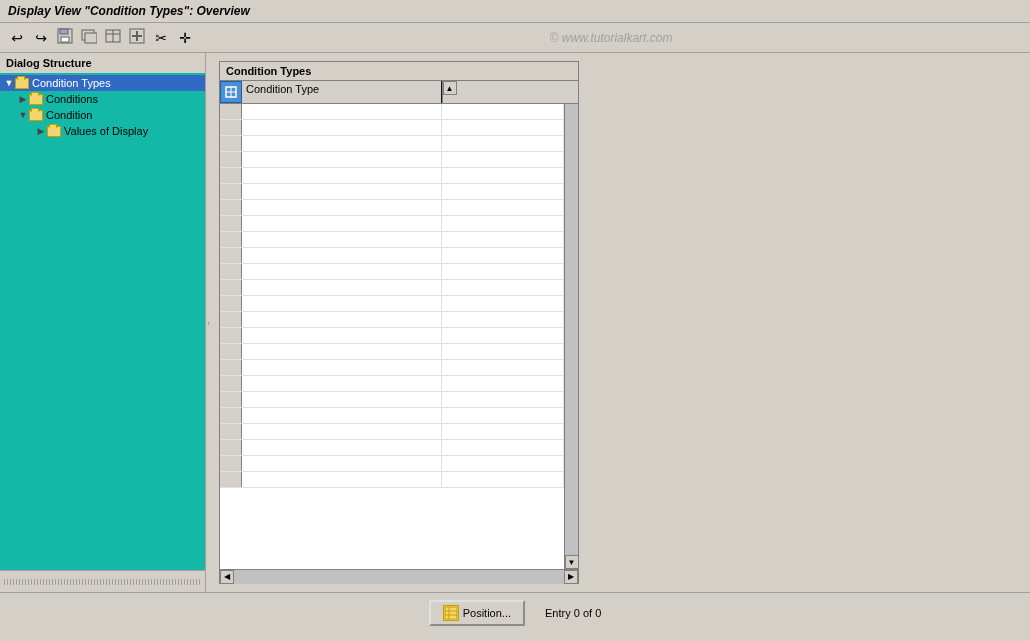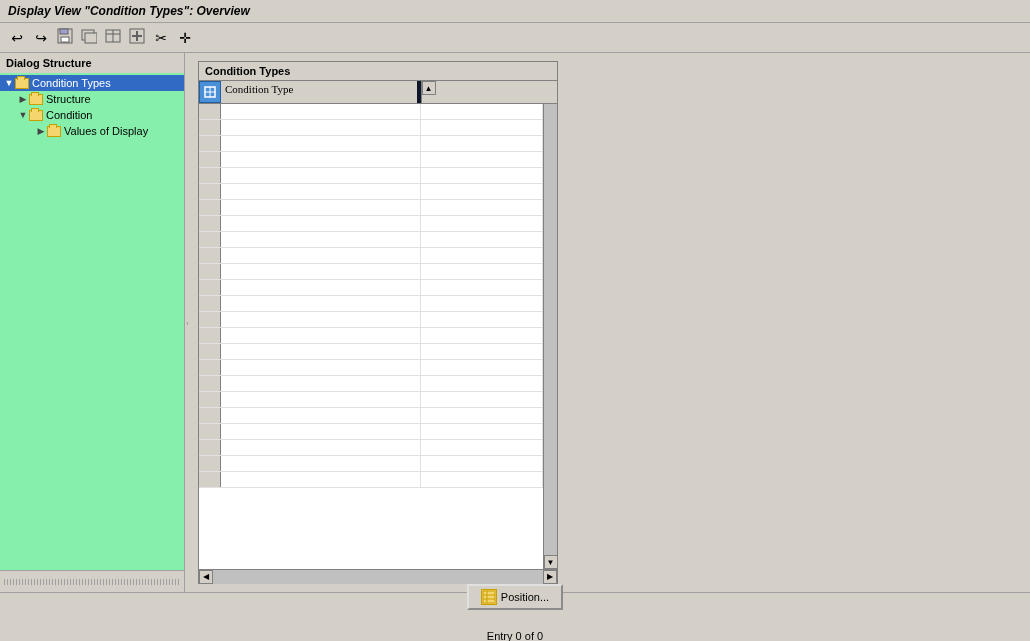--- a/index.html
+++ b/index.html
@@ -52,22 +52,22 @@
     }
 
     
     .main-area {
       display: flex;
       height: calc(641px - 62px - 40px);
     }
 
     
     .left-panel {
-      width: 185px;
-      background: #86efac;
+      width: 206px;
+      background: #14b8a6;
       border-right: 1px solid #a0a0a0;
       display: flex;
       flex-direction: column;
     }
     .left-panel-title {
       font-size: 11px;
       font-weight: bold;
       padding: 4px 6px;
       background: #d4d0c8;
     }
@@ -175,24 +175,23 @@
     }
     .table-header-row {
       display: flex;
       background: #d4d0c8;
       border-bottom: 1px solid #808080;
       position: relative;
     }
     .table-header-cell {
       padding: 2px 4px;
       font-size: 11px;
-      border-right: 4px solid #0f172a;
+      border-right: 1px solid #0f172a;
       background: #d4d0c8;
       user-select: none;
-      font-family: Liberation Serif, serif;
     }
     .table-header-cell:first-child {
       width: 22px;
       min-width: 22px;
       padding: 0;
     }
     .table-header-cell.ctype {
       width: 200px;
       min-width: 200px;
     }
@@ -300,21 +299,20 @@
     
     .bottom-bar {
       height: 40px;
       background: #d4d0c8;
       border-top: 1px solid #a0a0a0;
       display: flex;
       align-items: center;
       justify-content: center;
       gap: 20px;
       padding: 0 20px;
-      flex-direction: column;
     }
     .position-btn {
       display: flex;
       align-items: center;
       gap: 4px;
       background: #d4d0c8;
       border: 2px outset #e0e0e0;
       padding: 3px 12px;
       cursor: pointer;
       font-size: 11px;
@@ -396,20 +394,21 @@
           <line x1="3" y1="8" x2="13" y2="8" stroke="#606060" stroke-width="2"></line>
         </svg>
     </span>
   </div>
   <div class="toolbar-btn">
     <span>✂</span>
   </div>
   <div class="toolbar-btn">
     <span>✛</span>
   </div>
+  <div class="toolbar-watermark">© www.tutorialkart.com</div>
 </div>
 
 <div class="main-area">
 
   <div class="left-panel">
     <div class="left-panel-title">Dialog Structure</div>
     <div class="tree-area">
 
       <div class="tree-item selected">
         <span class="tree-arrow">▼</span>
@@ -417,21 +416,21 @@
           <span class="folder-icon"></span>
         </span>
         <span class="tree-label">Condition Types</span>
       </div>
 
       <div class="tree-item" style="padding-left:18px">
         <span class="tree-arrow">▶</span>
         <span class="tree-icon">
           <span class="folder-icon"></span>
         </span>
-        <span class="tree-label">Structure</span>
+        <span class="tree-label">Conditions</span>
       </div>
 
       <div class="tree-item" style="padding-left:18px">
         <span class="tree-arrow">▼</span>
         <span class="tree-icon">
           <span class="folder-icon"></span>
         </span>
         <span class="tree-label">Condition</span>
       </div>
 

